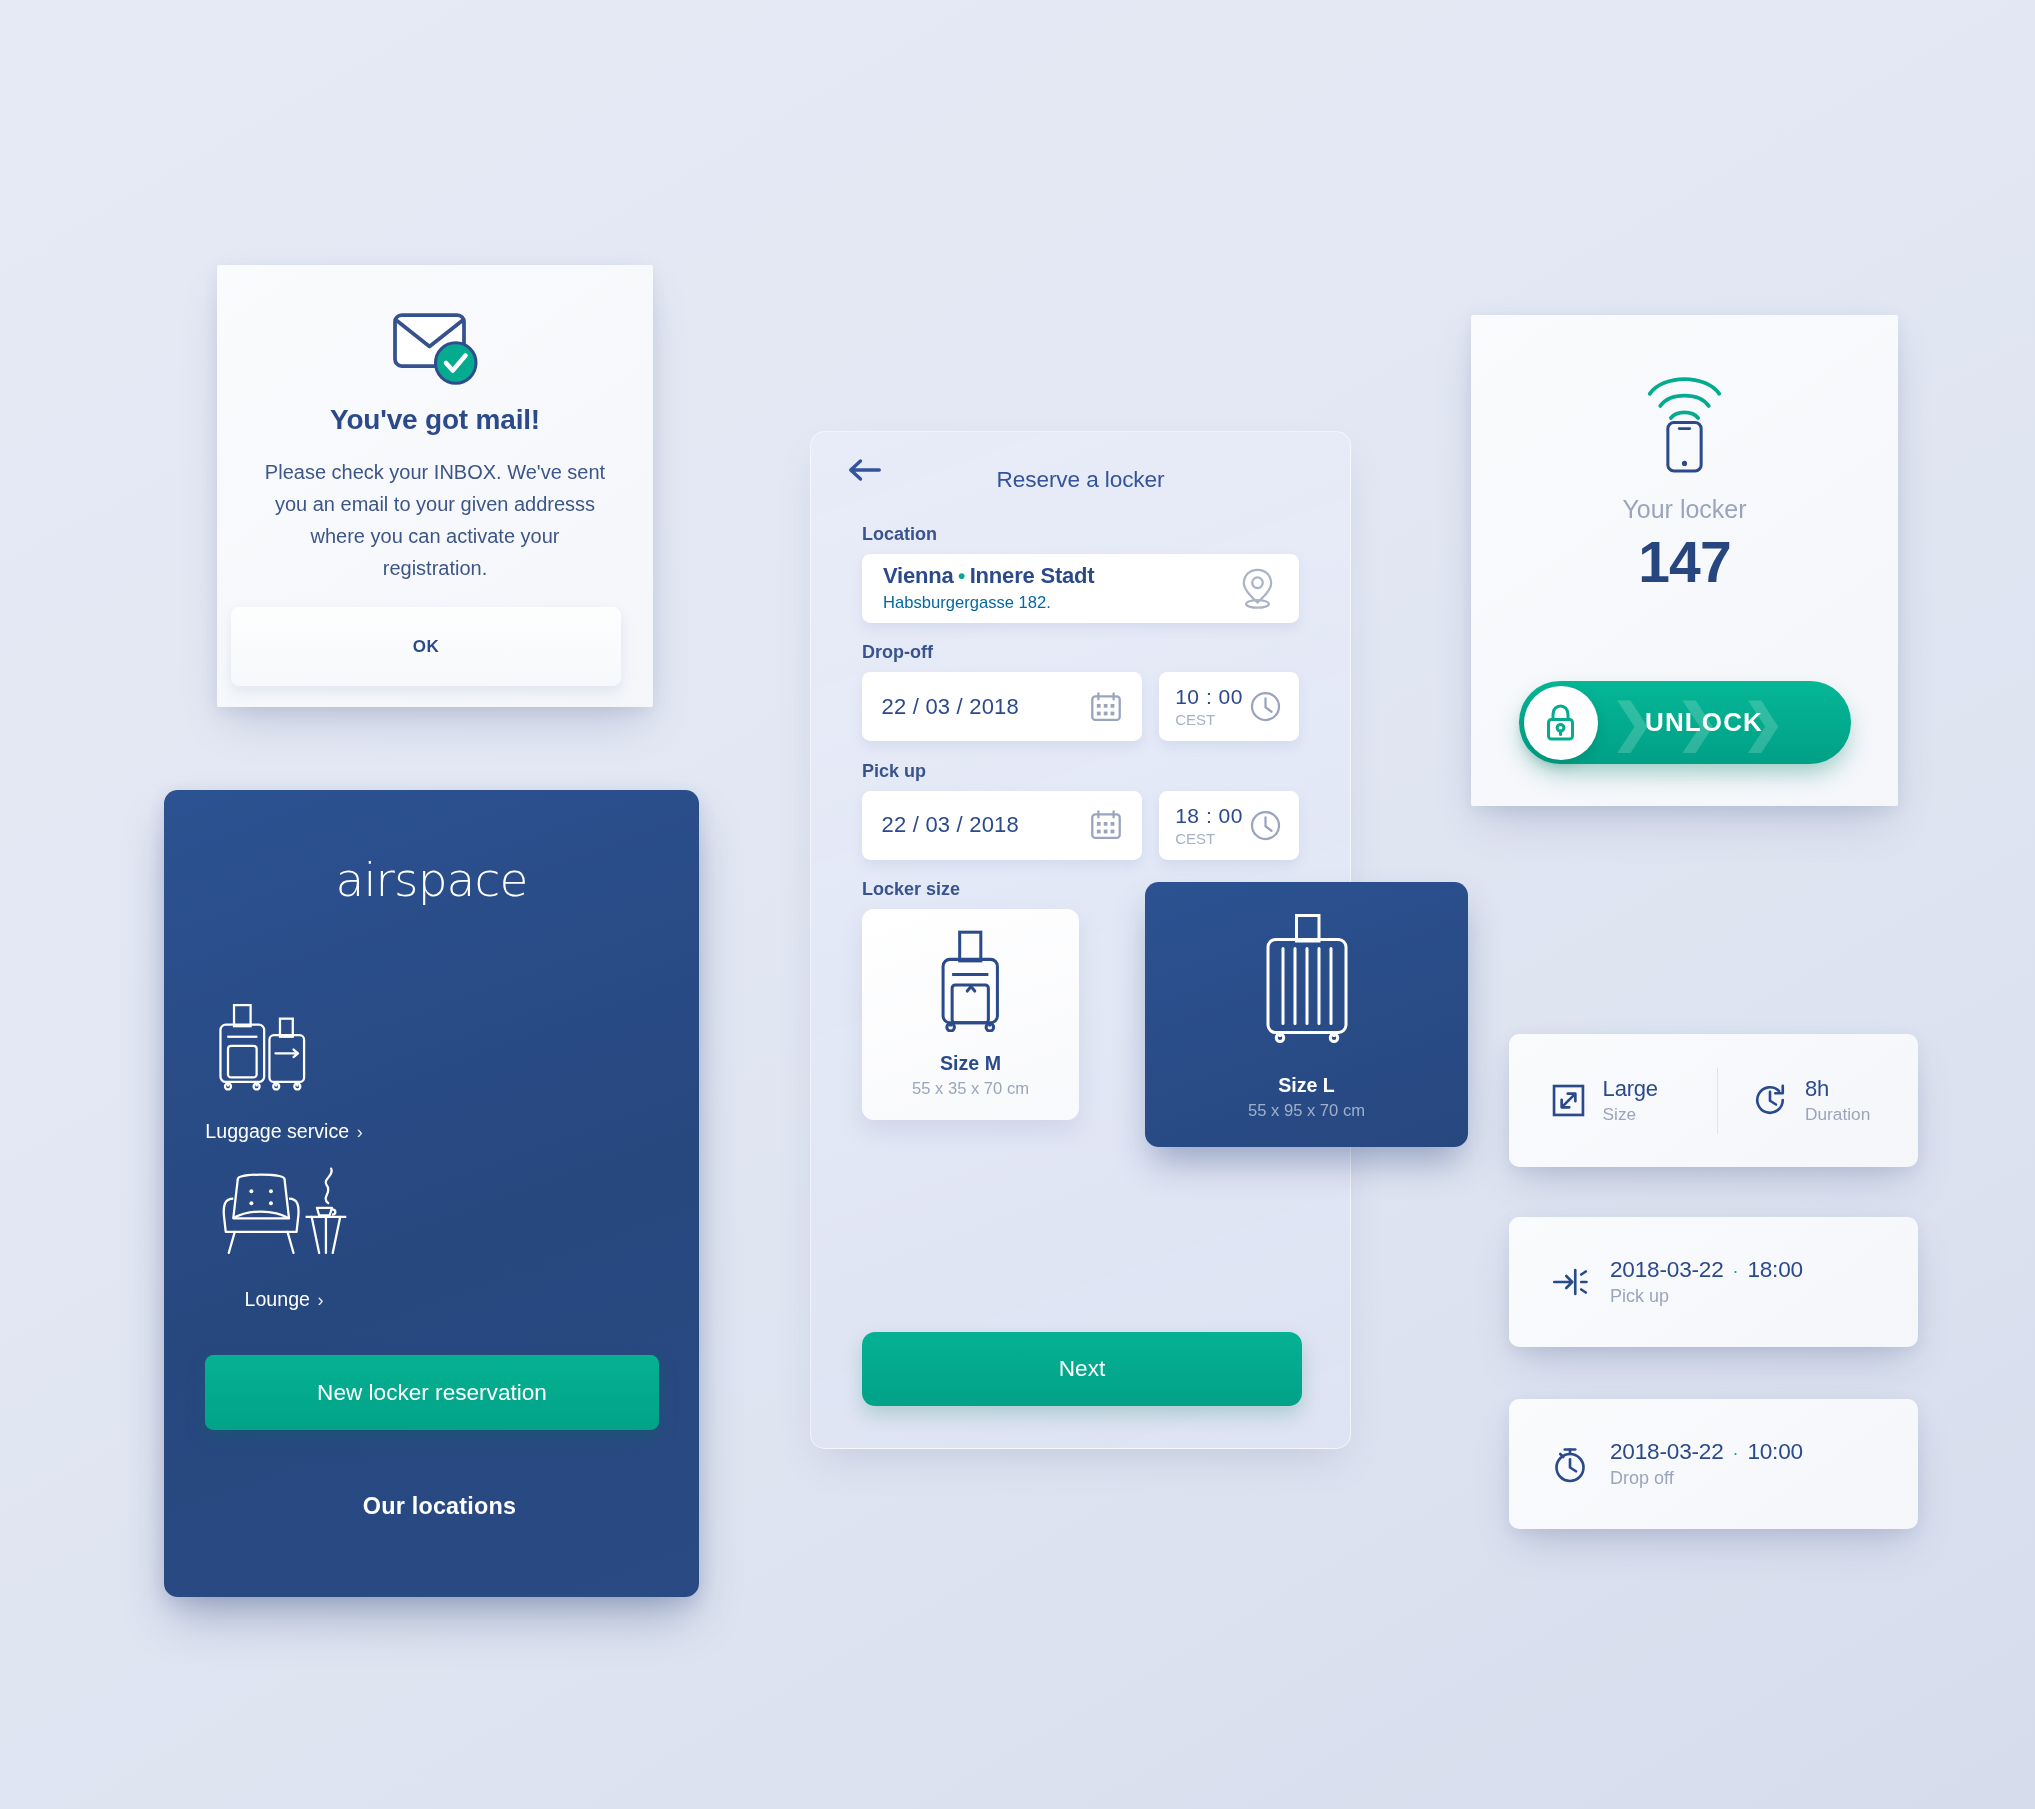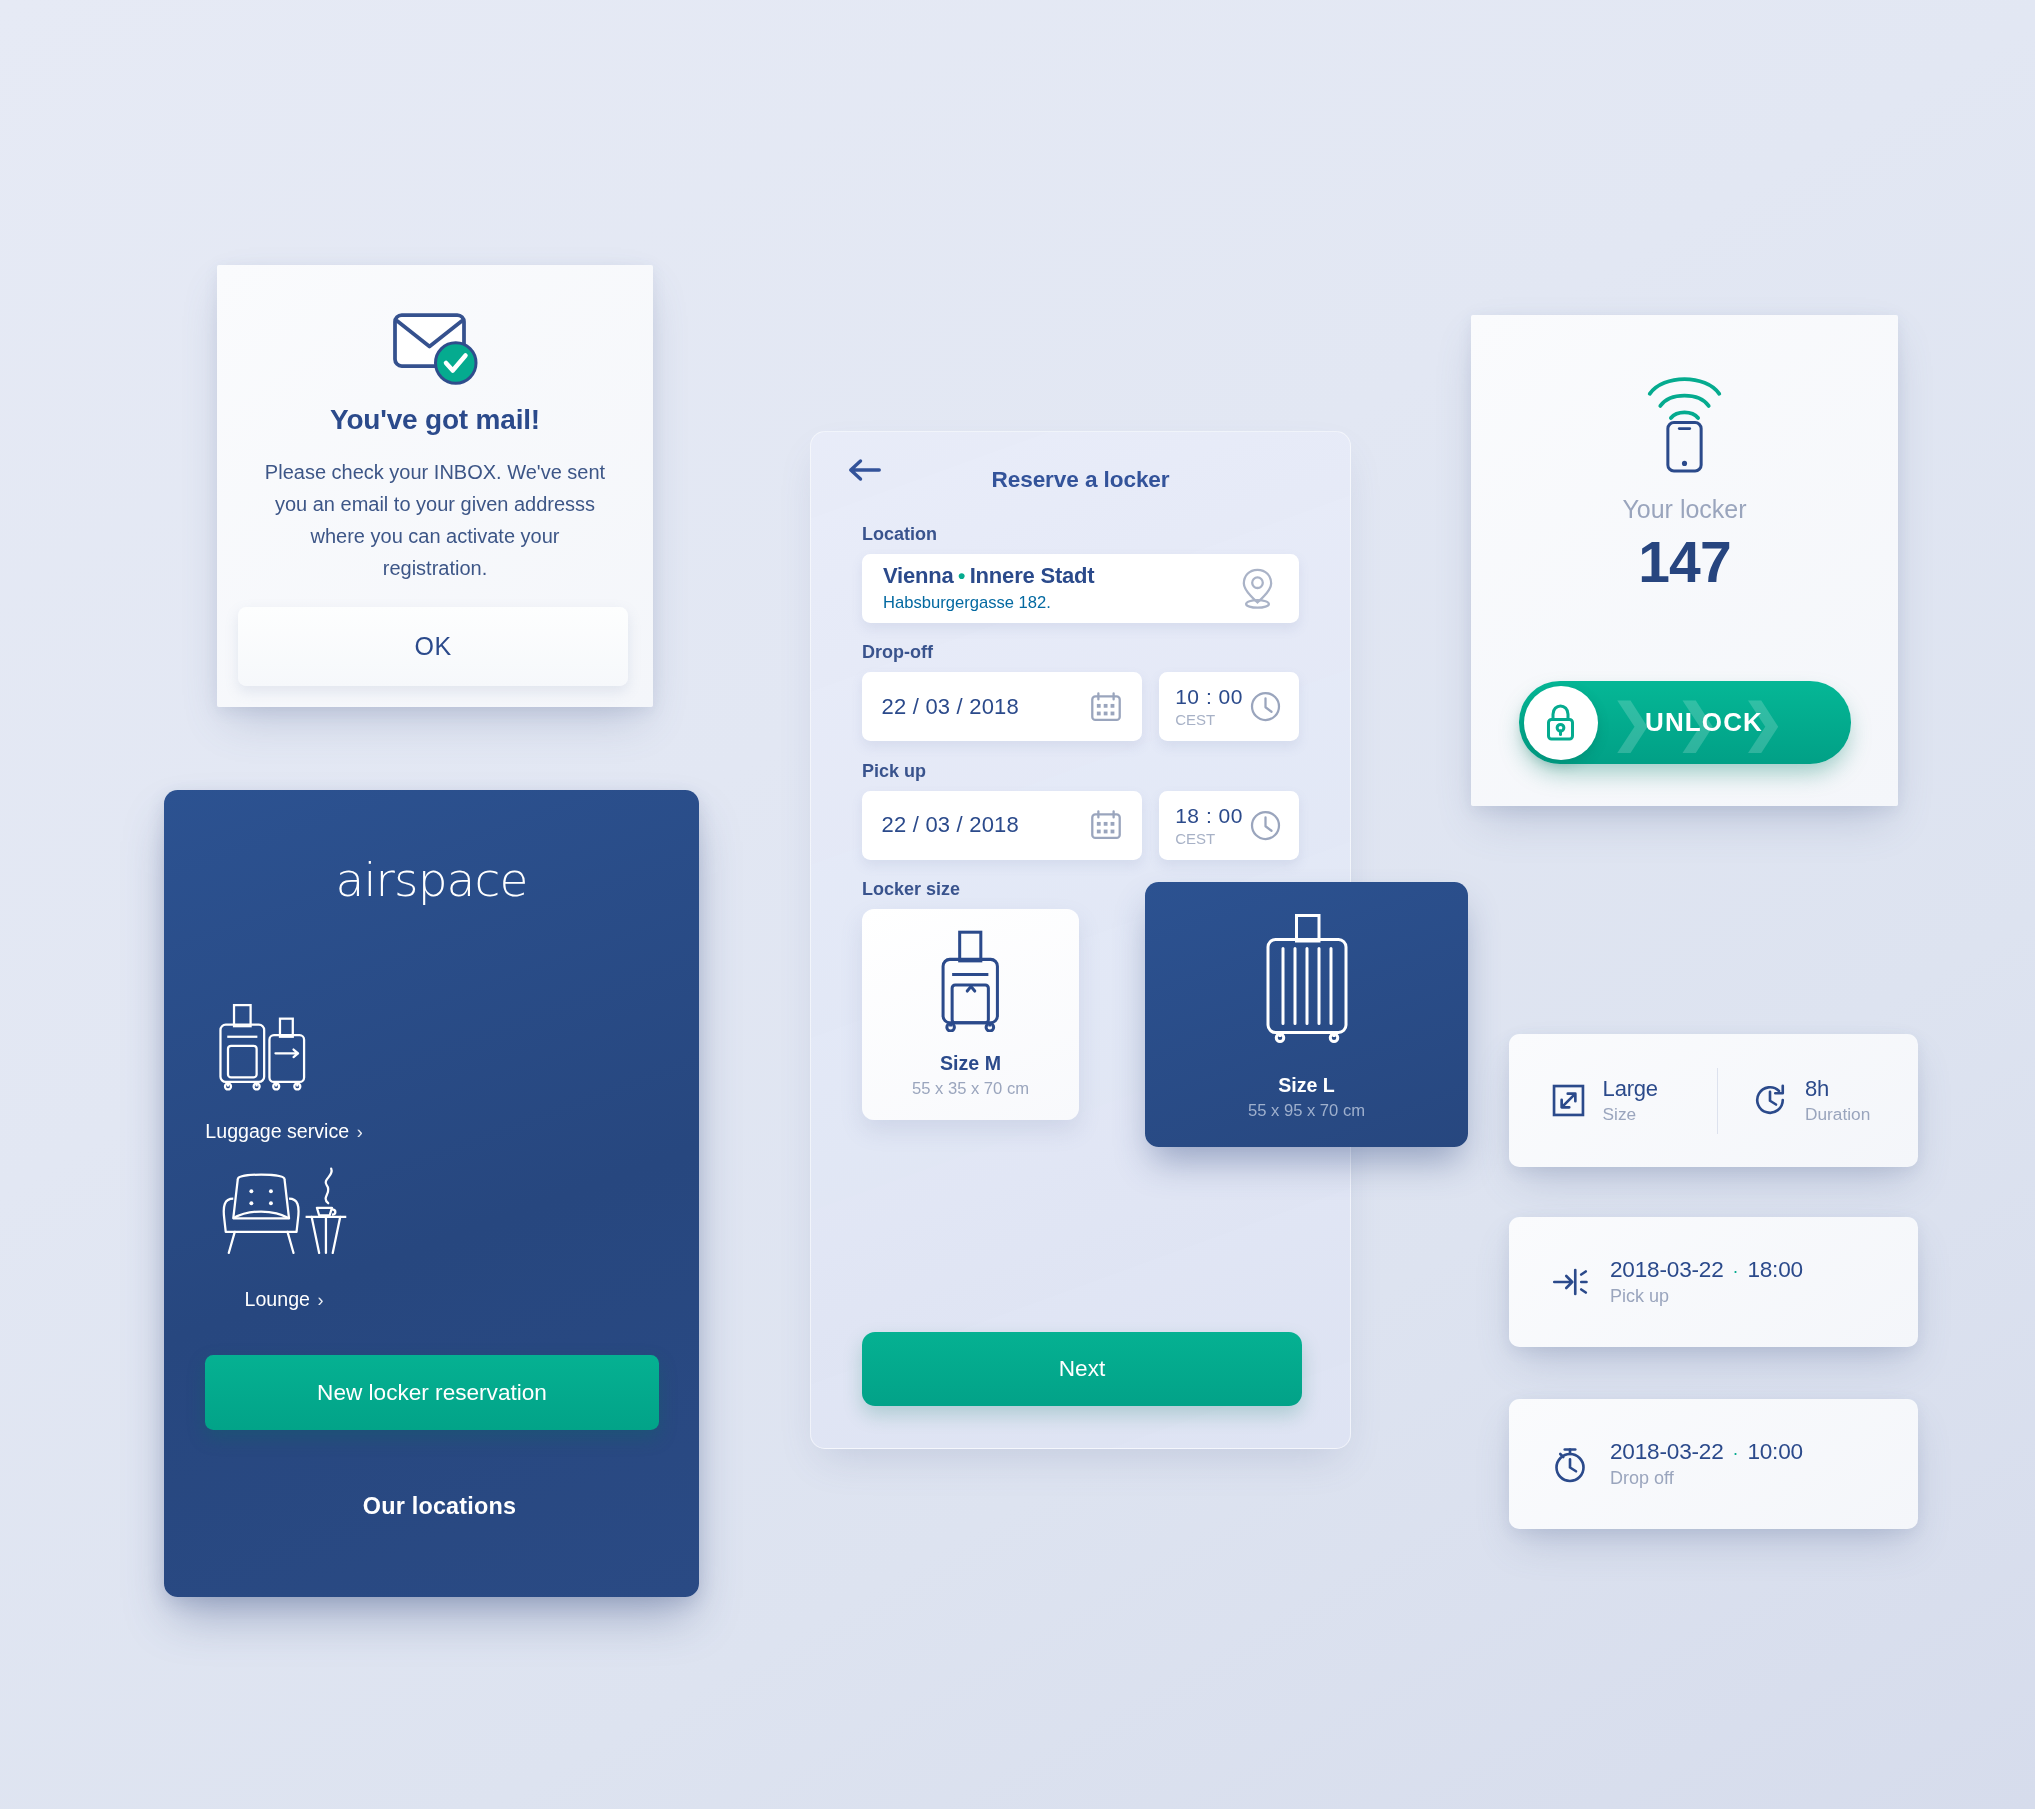--- a/index.html
+++ b/index.html
@@ -49,29 +49,29 @@
   .mail-body {
     margin: 19.6px auto 0;
     width: 341px;
     text-align: center;
     font-size: 20px;
     line-height: 32px;
     color: #3d5687;
   }
   #ok-button {
     position: absolute;
-    left: 21px; bottom: 21px;
+    left: 14px; bottom: 21px;
     width: 390px; height: 79px;
     background: linear-gradient(180deg,#fdfefe 0%, #f6f8fb 100%);
     border: none;
     border-radius: 8.3px;
     box-shadow: 0 5.3px 13.6px rgba(120,135,175,0.16);
     font-family: "Liberation Sans", sans-serif;
-    font-size: 25px;
-    font-weight: normal;
+    font-size: 17px;
+    font-weight: bold;
     color: #2b4a8b;
     letter-spacing: 0.5px;
     cursor: pointer;
   }
 
   
   #airspace-card {
     position: absolute;
     left: 164px; top: 790px;
     width: 535px; height: 807px;
@@ -150,21 +150,21 @@
   #back-arrow {
     position: absolute;
     left: 35px; top: 22.6px;
     width: 38px; height: 30px;
     cursor: pointer;
   }
   #panel-title {
     width: 100%;
     text-align: center;
     font-size: 22.6px;
-    font-weight: bold;
+    font-weight: normal;
     color: #33539a;
     margin-top: 24px;
     letter-spacing: -0.1px;
   }
 
   .field-label {
     margin: 0 0 9px 51px;
     font-size: 18px;
     font-weight: bold;
     color: #39538d;

